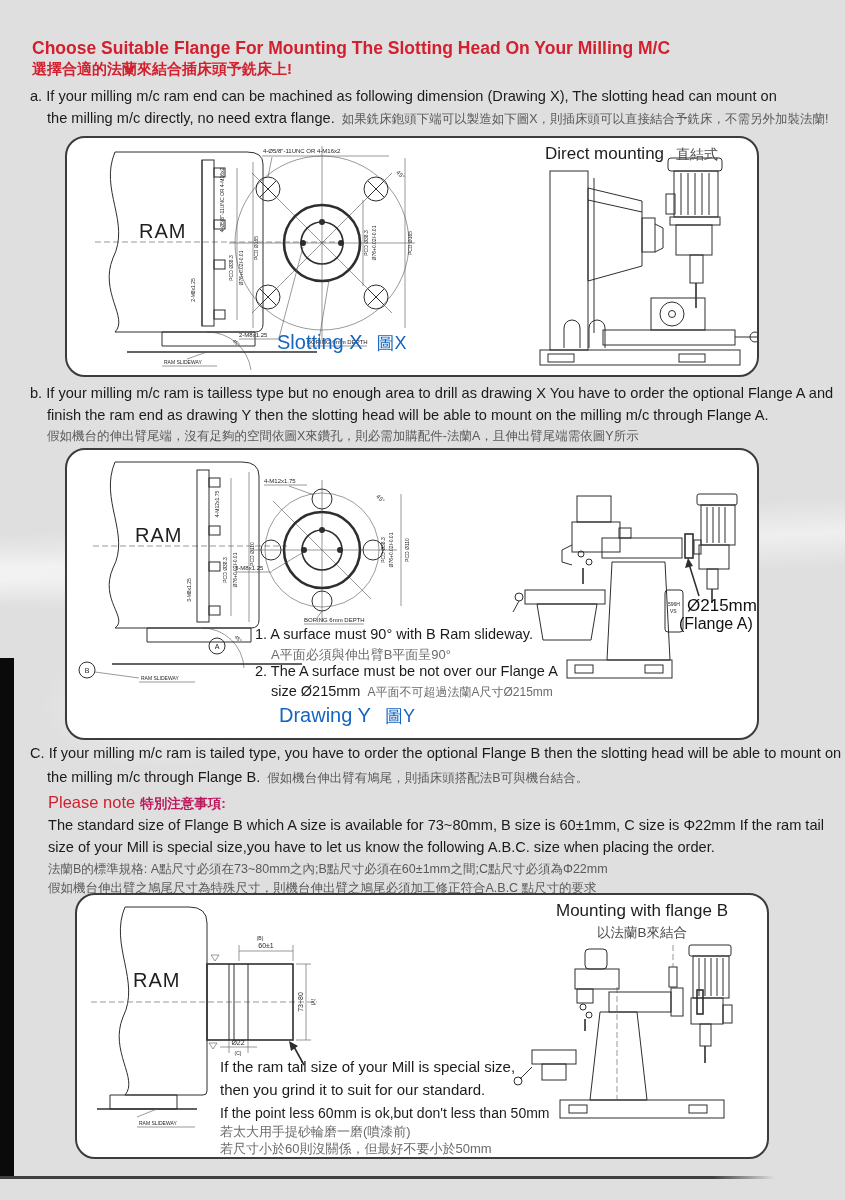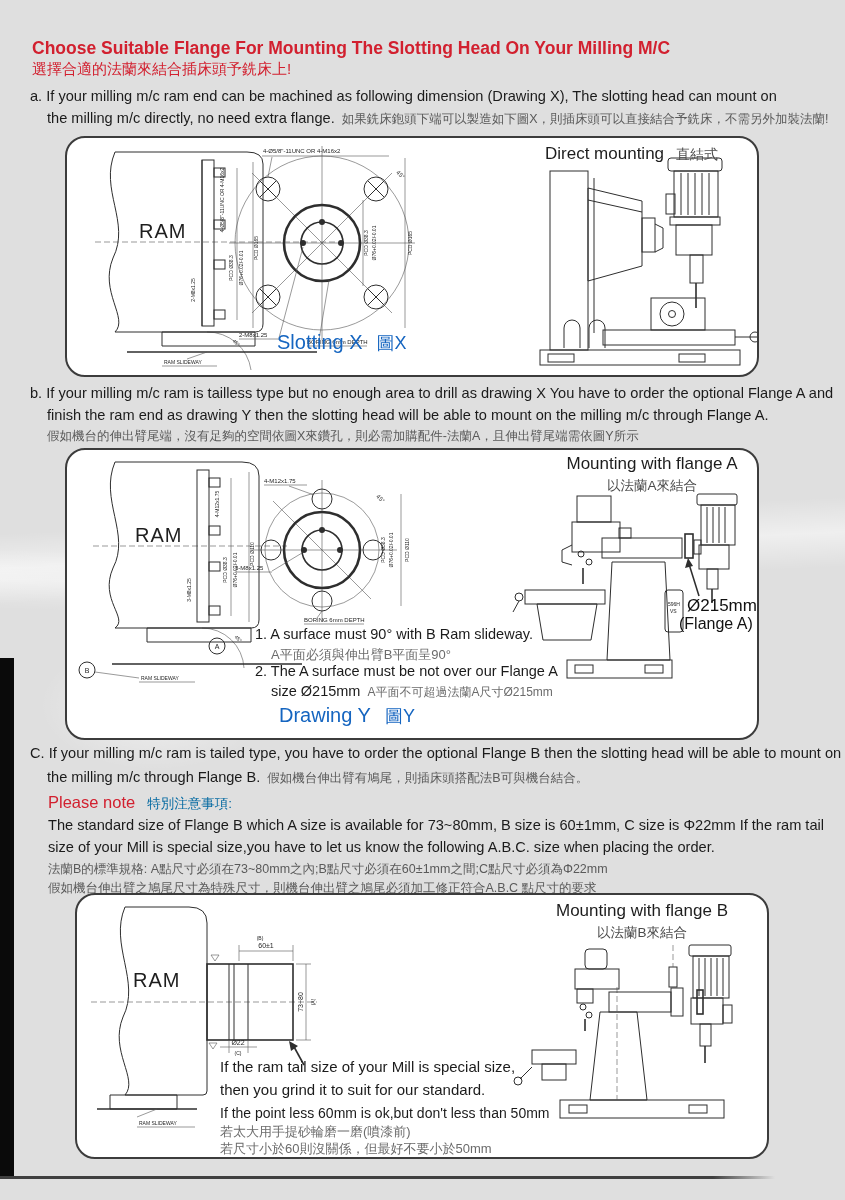--- a/index.html
+++ b/index.html
@@ -1,21 +1,21 @@
 <!DOCTYPE html>
 <html><head>
 <meta charset="utf-8">
 <style>
   html,body{margin:0;padding:0}
   body{width:845px;height:1200px;position:relative;background:#dfdfdf;
        font-family:"Liberation Sans",sans-serif;overflow:hidden}
   .abs{position:absolute}
   .swoosh{position:absolute;pointer-events:none}
   .title-en{font-size:17.5px;font-weight:bold;color:#d2202f;white-space:nowrap}
-  .title-zh{font-size:15px;font-weight:400;color:#d2202f;white-space:nowrap}
+  .title-zh{font-size:15px;font-weight:700;color:#d2202f;white-space:nowrap}
   .para{font-size:14.6px;color:#1b1b1b;white-space:nowrap}
   .zh-inline{font-size:12.5px;color:#5a5a5a;margin-left:7px}
   .zh-line{font-size:12.5px;color:#5a5a5a;white-space:nowrap}
   .panel{position:absolute;background:#ffffff;border:2px solid #3c3c3c;border-radius:20px}
   .panel svg{position:absolute;left:0;top:0}
   .panel svg line,.panel svg path,.panel svg rect,.panel svg circle,
   .panel svg ellipse,.panel svg polygon,.panel svg polyline
       {stroke:#2e2e2e;fill:none;stroke-width:1}
   .panel svg .bold{stroke-width:2.6}
   .panel svg .med{stroke-width:1.6}
@@ -32,21 +32,21 @@
   .panel-title{position:absolute;white-space:nowrap}
   .panel-title .en{font-size:17px;color:#1d1d1d}
   .panel-title .zh{font-size:14px;color:#4c4c4c;margin-left:12px}
   .panel-title2{position:absolute;text-align:center}
   .panel-title2 .en{display:block;font-size:17px;color:#1d1d1d;white-space:nowrap}
   .panel-title2 .zh{display:block;font-size:13.5px;color:#4c4c4c;margin-top:3px;white-space:nowrap}
   .note-en{position:absolute;font-size:14.5px;color:#1b1b1b;white-space:nowrap}
   .note-zh{position:absolute;font-size:13px;color:#6b6b6b;white-space:nowrap}
   .flg{position:absolute;font-size:17px;color:#111;white-space:nowrap}
   .red-h .a{font-size:16.5px;font-weight:normal;color:#d2202f}
-  .red-h .b{font-size:13.5px;font-weight:400;color:#0369a1;margin-left:12px}
+  .red-h .b{font-size:13.5px;font-weight:700;color:#be185d;margin-left:5px}
 </style>
 </head>
 <body>
 
 <div class="swoosh" style="left:-60px;top:515px;width:980px;height:70px;transform:rotate(-2.5deg);
             background:linear-gradient(180deg,rgba(255,255,255,0),rgba(255,255,255,.5),rgba(255,255,255,0))"></div>
 <div class="swoosh" style="left:-40px;top:560px;width:720px;height:60px;transform:rotate(2deg);
             background:linear-gradient(180deg,rgba(255,255,255,0),rgba(255,255,255,.38),rgba(255,255,255,0))"></div>
 <div class="swoosh" style="left:40px;top:640px;width:230px;height:130px;border-radius:50%;
             background:radial-gradient(closest-side,rgba(255,255,255,.55),rgba(255,255,255,0))"></div>
@@ -264,24 +264,20 @@
         <line x1="646" y1="57" x2="646" y2="93"></line>
       <line x1="652" y1="57" x2="652" y2="93"></line>
         <line x1="658" y1="57" x2="658" y2="93"></line>
       <rect x="632" y="95" width="30" height="24"></rect>
       <rect x="640" y="119" width="11" height="20"></rect>
       <line class="med" x1="645" y1="139" x2="645" y2="153"></line>
       <line class="med" x1="632" y1="146" x2="622" y2="114"></line>
       <polygon class="fill" points="618,118 621,108 626,116"></polygon>
     </g>
   </svg>
-  <div class="panel-title2" style="left:470px;top:4px;width:230px">
-    <span class="en">Mounting with flange A</span>
-    <span class="zh">以法蘭A來結合</span>
-  </div>
   <div class="note-en" style="left:188px;top:176px">1. A surface must 90° with B Ram slideway.</div>
   <div class="note-zh" style="left:204px;top:196px">A平面必須與伸出臂B平面呈90°</div>
   <div class="note-en" style="left:188px;top:213px">2. The A surface must be not over our Flange A</div>
   <div class="note-en" style="left:204px;top:233px">
     <span>size Ø215mm</span><span class="zh-inline" style="font-size:12px;color:#6b6b6b">A平面不可超過法蘭A尺寸Ø215mm</span>
   </div>
   <div class="cap-blue" style="left:212px;top:254px">
     <span>Drawing Y</span><span class="zh">圖Y</span>
   </div>
   <div class="flg" style="left:620px;top:146px">Ø215mm</div>

